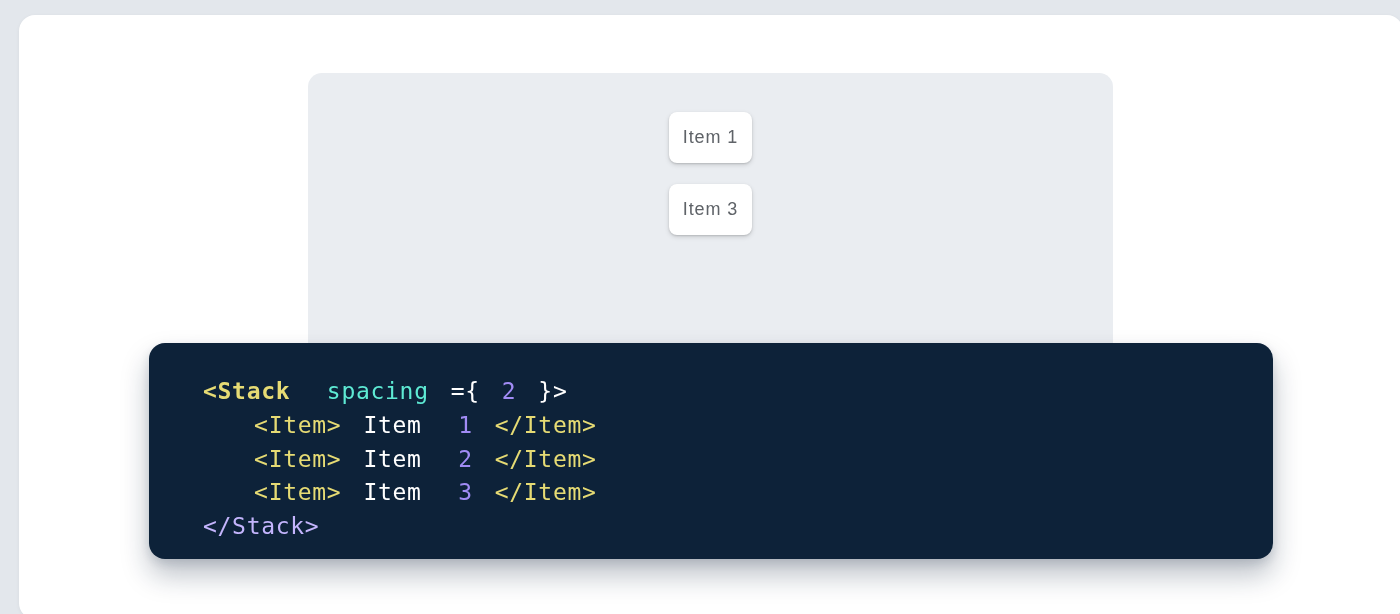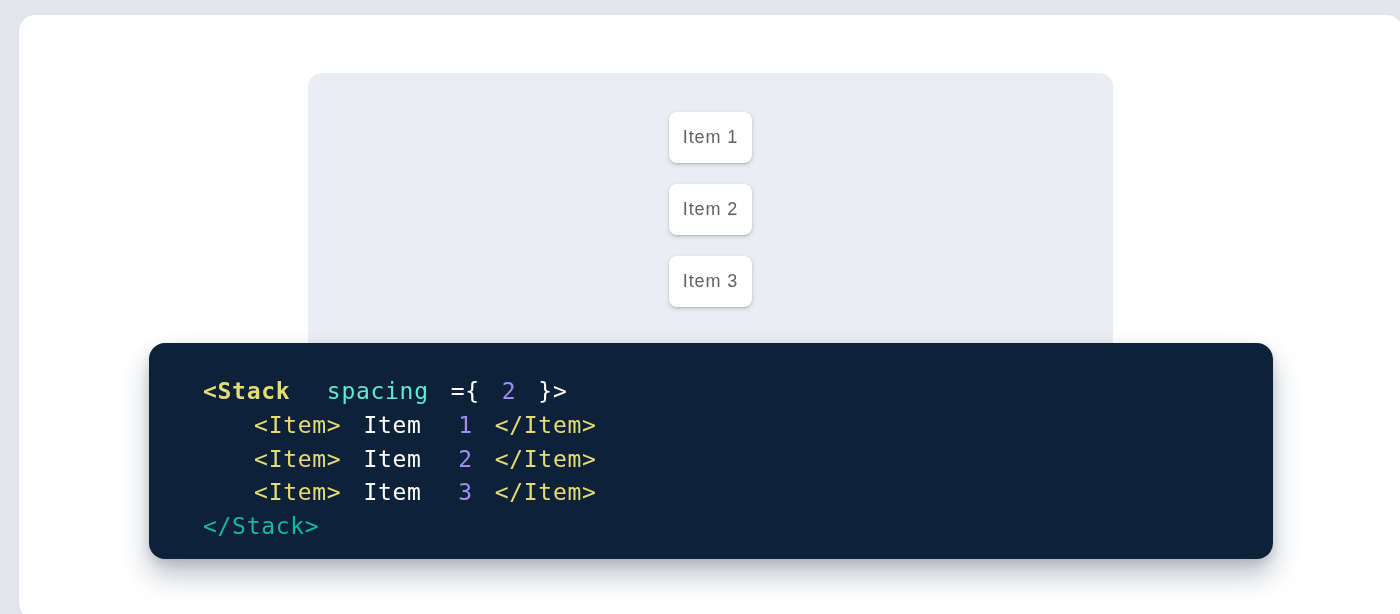--- a/index.html
+++ b/index.html
@@ -66,24 +66,23 @@
     color: #FFFFFF;
   }
 </style>
 </head>
 <body>
 
 <div class="frame">
   <div class="preview-panel">
     <div class="stack">
         <div class="item-card">Item 1</div>
-        <div class="item-card">Item 2</div>
         <div class="item-card">Item 3</div>
       </div>
   </div>
   <div class="code-block">
     <pre class="code"><span style="color: rgb(230, 219, 116); font-weight: bold;">&lt;Stack </span><span style="color: #5eead4;">spacing</span><span style="color: rgb(255, 255, 255);">={</span><span style="color: rgb(161, 140, 245);">2</span><span style="color: rgb(255, 255, 255);">}&gt;</span>
 <span style="color: rgb(255, 255, 255);">  </span><span style="color: rgb(230, 219, 116);">&lt;Item&gt;</span><span style="color: rgb(255, 255, 255);">Item </span><span style="color: rgb(161, 140, 245);">1</span><span style="color: rgb(230, 219, 116);">&lt;/Item&gt;</span>
 <span style="color: rgb(255, 255, 255);">  </span><span style="color: rgb(230, 219, 116);">&lt;Item&gt;</span><span style="color: rgb(255, 255, 255);">Item </span><span style="color: rgb(161, 140, 245);">2</span><span style="color: rgb(230, 219, 116);">&lt;/Item&gt;</span>
 <span style="color: rgb(255, 255, 255);">  </span><span style="color: rgb(230, 219, 116);">&lt;Item&gt;</span><span style="color: rgb(255, 255, 255);">Item </span><span style="color: rgb(161, 140, 245);">3</span><span style="color: rgb(230, 219, 116);">&lt;/Item&gt;</span>
-<span style="color: #14b8a6; text-align: center;">&lt;/Stack&gt;</span></pre>
+<span style="color: #c4b5fd; text-align: center;">&lt;/Stack&gt;</span></pre>
   </div>
 </div>
 
 </body></html>

